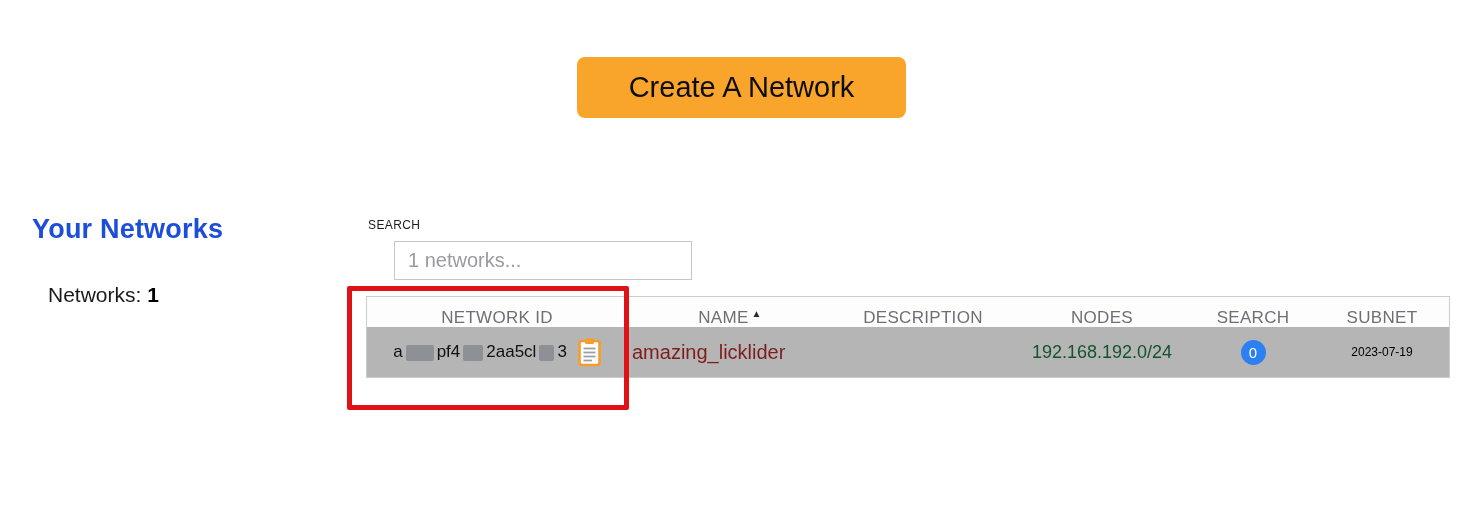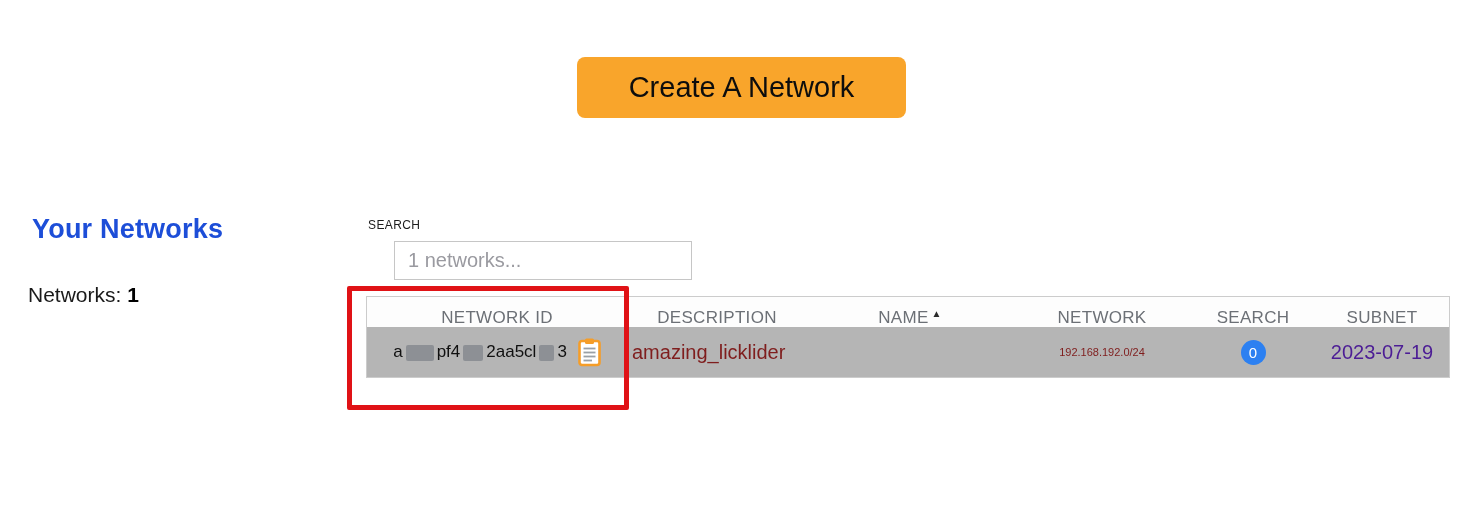--- a/index.html
+++ b/index.html
@@ -15,21 +15,21 @@
     font-family: "Liberation Sans", sans-serif;
     font-size: 29px; color: #0d0d0d; cursor: pointer;
     display: flex; align-items: center; justify-content: center;
   }
 
   
   .page-title {
     position: absolute; left: 32px; top: 214px;
     font-size: 27px; font-weight: bold; color: #1d4ed8; letter-spacing: 0.2px;
   }
-  .stat-line { position: absolute; left: 28px; font-size: 21px; color: #1a1a1a; }
+  .stat-line { position: absolute; left: 48px; font-size: 21px; color: #1a1a1a; }
   .stat-networks { top: 283px; }
   .stat-nodes { top: 315px; }
   .stat-line b { font-weight: bold; color: #000; }
 
   
   .search-label {
     position: absolute; left: 368px; top: 218px;
     font-size: 12px; color: #1c1c1c; letter-spacing: 0.4px;
   }
   .search-input {
@@ -70,22 +70,22 @@
 
   .nid-wrap { display: flex; align-items: center; gap: 2px; font-size: 17px; color: #101010; white-space: nowrap; }
   .redact { display: inline-block; height: 16px; background: #8d9095; border-radius: 2px; margin: 0 1px; position: relative; top: 1px; }
   .redact.r1 { width: 28px; }
   .redact.r2 { width: 20px; }
   .redact.r3 { width: 15px; }
 
   .copy-btn { background: none; border: none; padding: 0; margin-left: 11px; cursor: pointer; display: flex; align-items: center; }
 
   .name-cell { font-size: 20px; color: #7f1d1d; }
-  .muted-cell { font-size: 11px; color: #7f1d1d; }
-  .created-cell { font-size: 20px; color: #4c1d95; }
+  .muted-cell { font-size: 18px; color: #14532d; }
+  .created-cell { font-size: 12px; color: #000000; }
 
   .nodes-badge {
     display: inline-flex; align-items: center; justify-content: center;
     width: 25px; height: 25px; border-radius: 50%;
     background: #2c80f1; color: #ffffff; font-size: 15px;
   }
 
   
   .annotation-box {
     position: absolute; left: 347px; top: 286px; width: 282px; height: 124px;
@@ -104,26 +104,26 @@
 
   <div class="stat-line stat-networks"><span>Networks: </span><b>1</b></div>
 
 
   <div class="search-label">SEARCH</div>
   <input class="search-input" type="text" placeholder="1 networks..." style="">
 
   <div class="net-table">
     <div class="thead">
       <div class="th c1">NETWORK ID</div>
-      <div class="th c3">DESCRIPTION</div>
       <div class="th c2">
           <span>NAME</span>
           <span class="sort-icon">▲</span>
         </div>
-      <div class="th c4">NETWORK</div>
+      <div class="th c3">DESCRIPTION</div>
+      <div class="th c4">NODES</div>
       <div class="th c5">SEARCH</div>
       <div class="th c6">SUBNET</div>
     </div>
 
     <div class="trow">
       <div class="td c1">
         <span class="nid-wrap">
             <span>a</span>
             <span class="redact r1"></span>
             <span>pf4</span>

